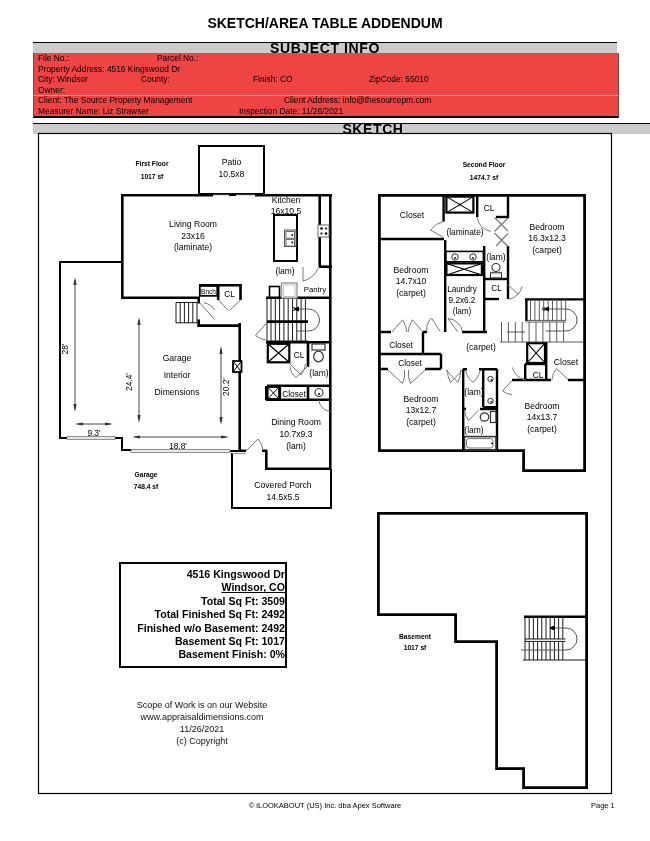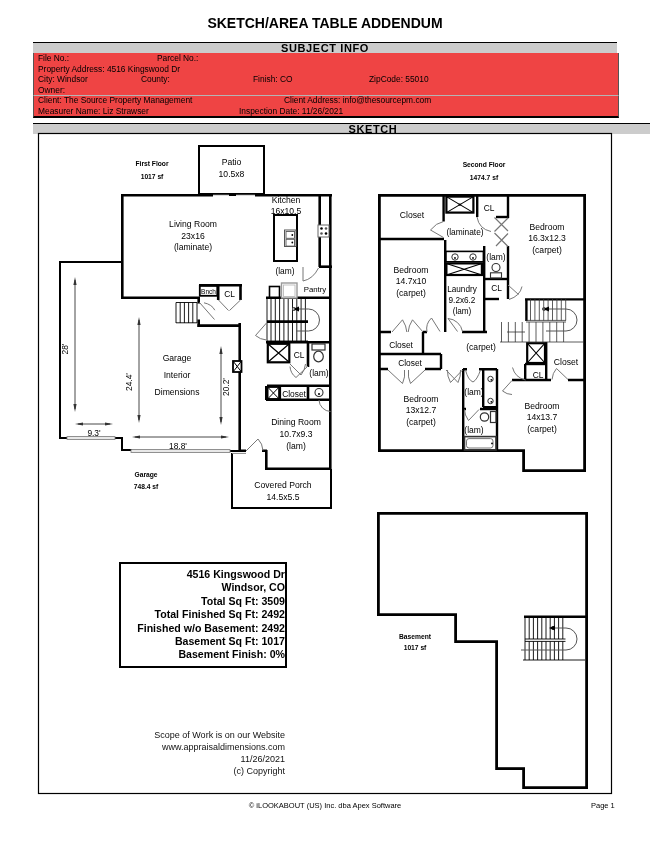--- a/index.html
+++ b/index.html
@@ -1,23 +1,23 @@
 <!DOCTYPE html>
 <html><head>
 <meta charset="utf-8">
 <style>
 html,body{margin:0;padding:0;background:#fff;}
 #page{position:relative;width:650px;height:841px;background:#fff;font-family:"Liberation Sans",sans-serif;overflow:hidden;}
 .abs{position:absolute;}
 #title{left:0;top:14.5px;width:650px;text-align:center;font-weight:bold;font-size:14px;letter-spacing:0px;color:#000;}
-.bar{left:33px;width:584px;height:9.5px;background:#ccc;border-top:1.5px solid #000;text-align:center;font-weight:bold;font-size:11px;line-height:10px;letter-spacing:0.6px;}
+.bar{left:33px;width:584px;height:9.5px;background:#ccc;border-top:1.5px solid #000;text-align:center;font-weight:bold;font-size:14px;line-height:10px;letter-spacing:0.6px;}
 .row{left:33px;width:584px;height:10.5px;font-size:8.4px;line-height:10.5px;border-bottom:1px solid #b5b5b5;background:#ef4444;border-left:1px solid #555;border-right:1px solid #555;}
 .c{position:absolute;top:0;white-space:nowrap;}
 #addr{left:119px;top:562px;width:164px;border:2px solid #000;text-align:right;font-weight:bold;font-size:10.6px;line-height:13.4px;padding-top:4px;padding-bottom:4px;}
-#scope{left:119px;top:729px;width:166px;text-align:right;font-size:9px;line-height:12px;color:#111;}
+#scope{left:119px;top:699px;width:166px;text-align:center;font-size:9px;line-height:12px;color:#111;}
 #footer{left:0;top:801px;width:650px;font-size:7.5px;color:#000;}
 </style>
 </head>
 <body>
 <div id="page">
 <div id="title" class="abs">SKETCH/AREA TABLE ADDENDUM</div>
 <div class="abs bar" style="top:42px;">SUBJECT INFO</div>
 <div class="abs row" style="top:53px;">
       <span class="c" style="left:4px;">File No.:</span>
       <span class="c" style="left:123px;">Parcel No.:</span>
@@ -36,21 +36,21 @@
       <span class="c" style="left:250px;">Client Address: info@thesourcepm.com</span>
     </div>
 <div class="abs row" style="top:84.5px;">
       <span class="c" style="left:4px;">Owner:</span>
     </div>
 <div class="abs row" style="top:105.5px;border-bottom:2px solid #000;">
       <span class="c" style="left:4px;">Measurer Name: Liz Strawser</span>
       <span class="c" style="left:205px;">Inspection Date: 11/26/2021</span>
     </div>
 <div class="abs bar" style="top:123px;border-top:1.5px solid #000;padding-left:48px;">SKETCH</div>
-<div id="addr" class="abs">4516 Kingswood Dr<br><span style="margin-top:6px;">Windsor, CO</span><br>Total Sq Ft: 3509<br>Total Finished Sq Ft: 2492<br>Finished w/o Basement: 2492<br>Basement Sq Ft: 1017<br>Basement Finish: 0%</div>
+<div id="addr" class="abs">4516 Kingswood Dr<br><span style="text-decoration:underline;margin-top:6px;">Windsor, CO</span><br>Total Sq Ft: 3509<br>Total Finished Sq Ft: 2492<br>Finished w/o Basement: 2492<br>Basement Sq Ft: 1017<br>Basement Finish: 0%</div>
 <div id="scope" class="abs">Scope of Work is on our Website<br>www.appraisaldimensions.com<br>11/26/2021<br>(c) Copyright</div>
 <div id="footer" class="abs">
       <span class="c" style="left:0;width:650px;text-align:center;">© iLOOKABOUT (US) Inc. dba Apex Software</span>
       <span class="c" style="left:583px;margin-left:8px;">Page 1</span>
     </div>
 <svg class="abs" style="left:0;top:0;" width="650" height="841" viewBox="0 0 650 841" fill="none" stroke-linecap="butt">
 <rect x="38.5" y="133.5" width="573" height="660" stroke="#000" stroke-width="1.2"></rect>
 <g id="ff">
 
 <rect x="199" y="146" width="65" height="48" stroke="#000" stroke-width="2"></rect>

